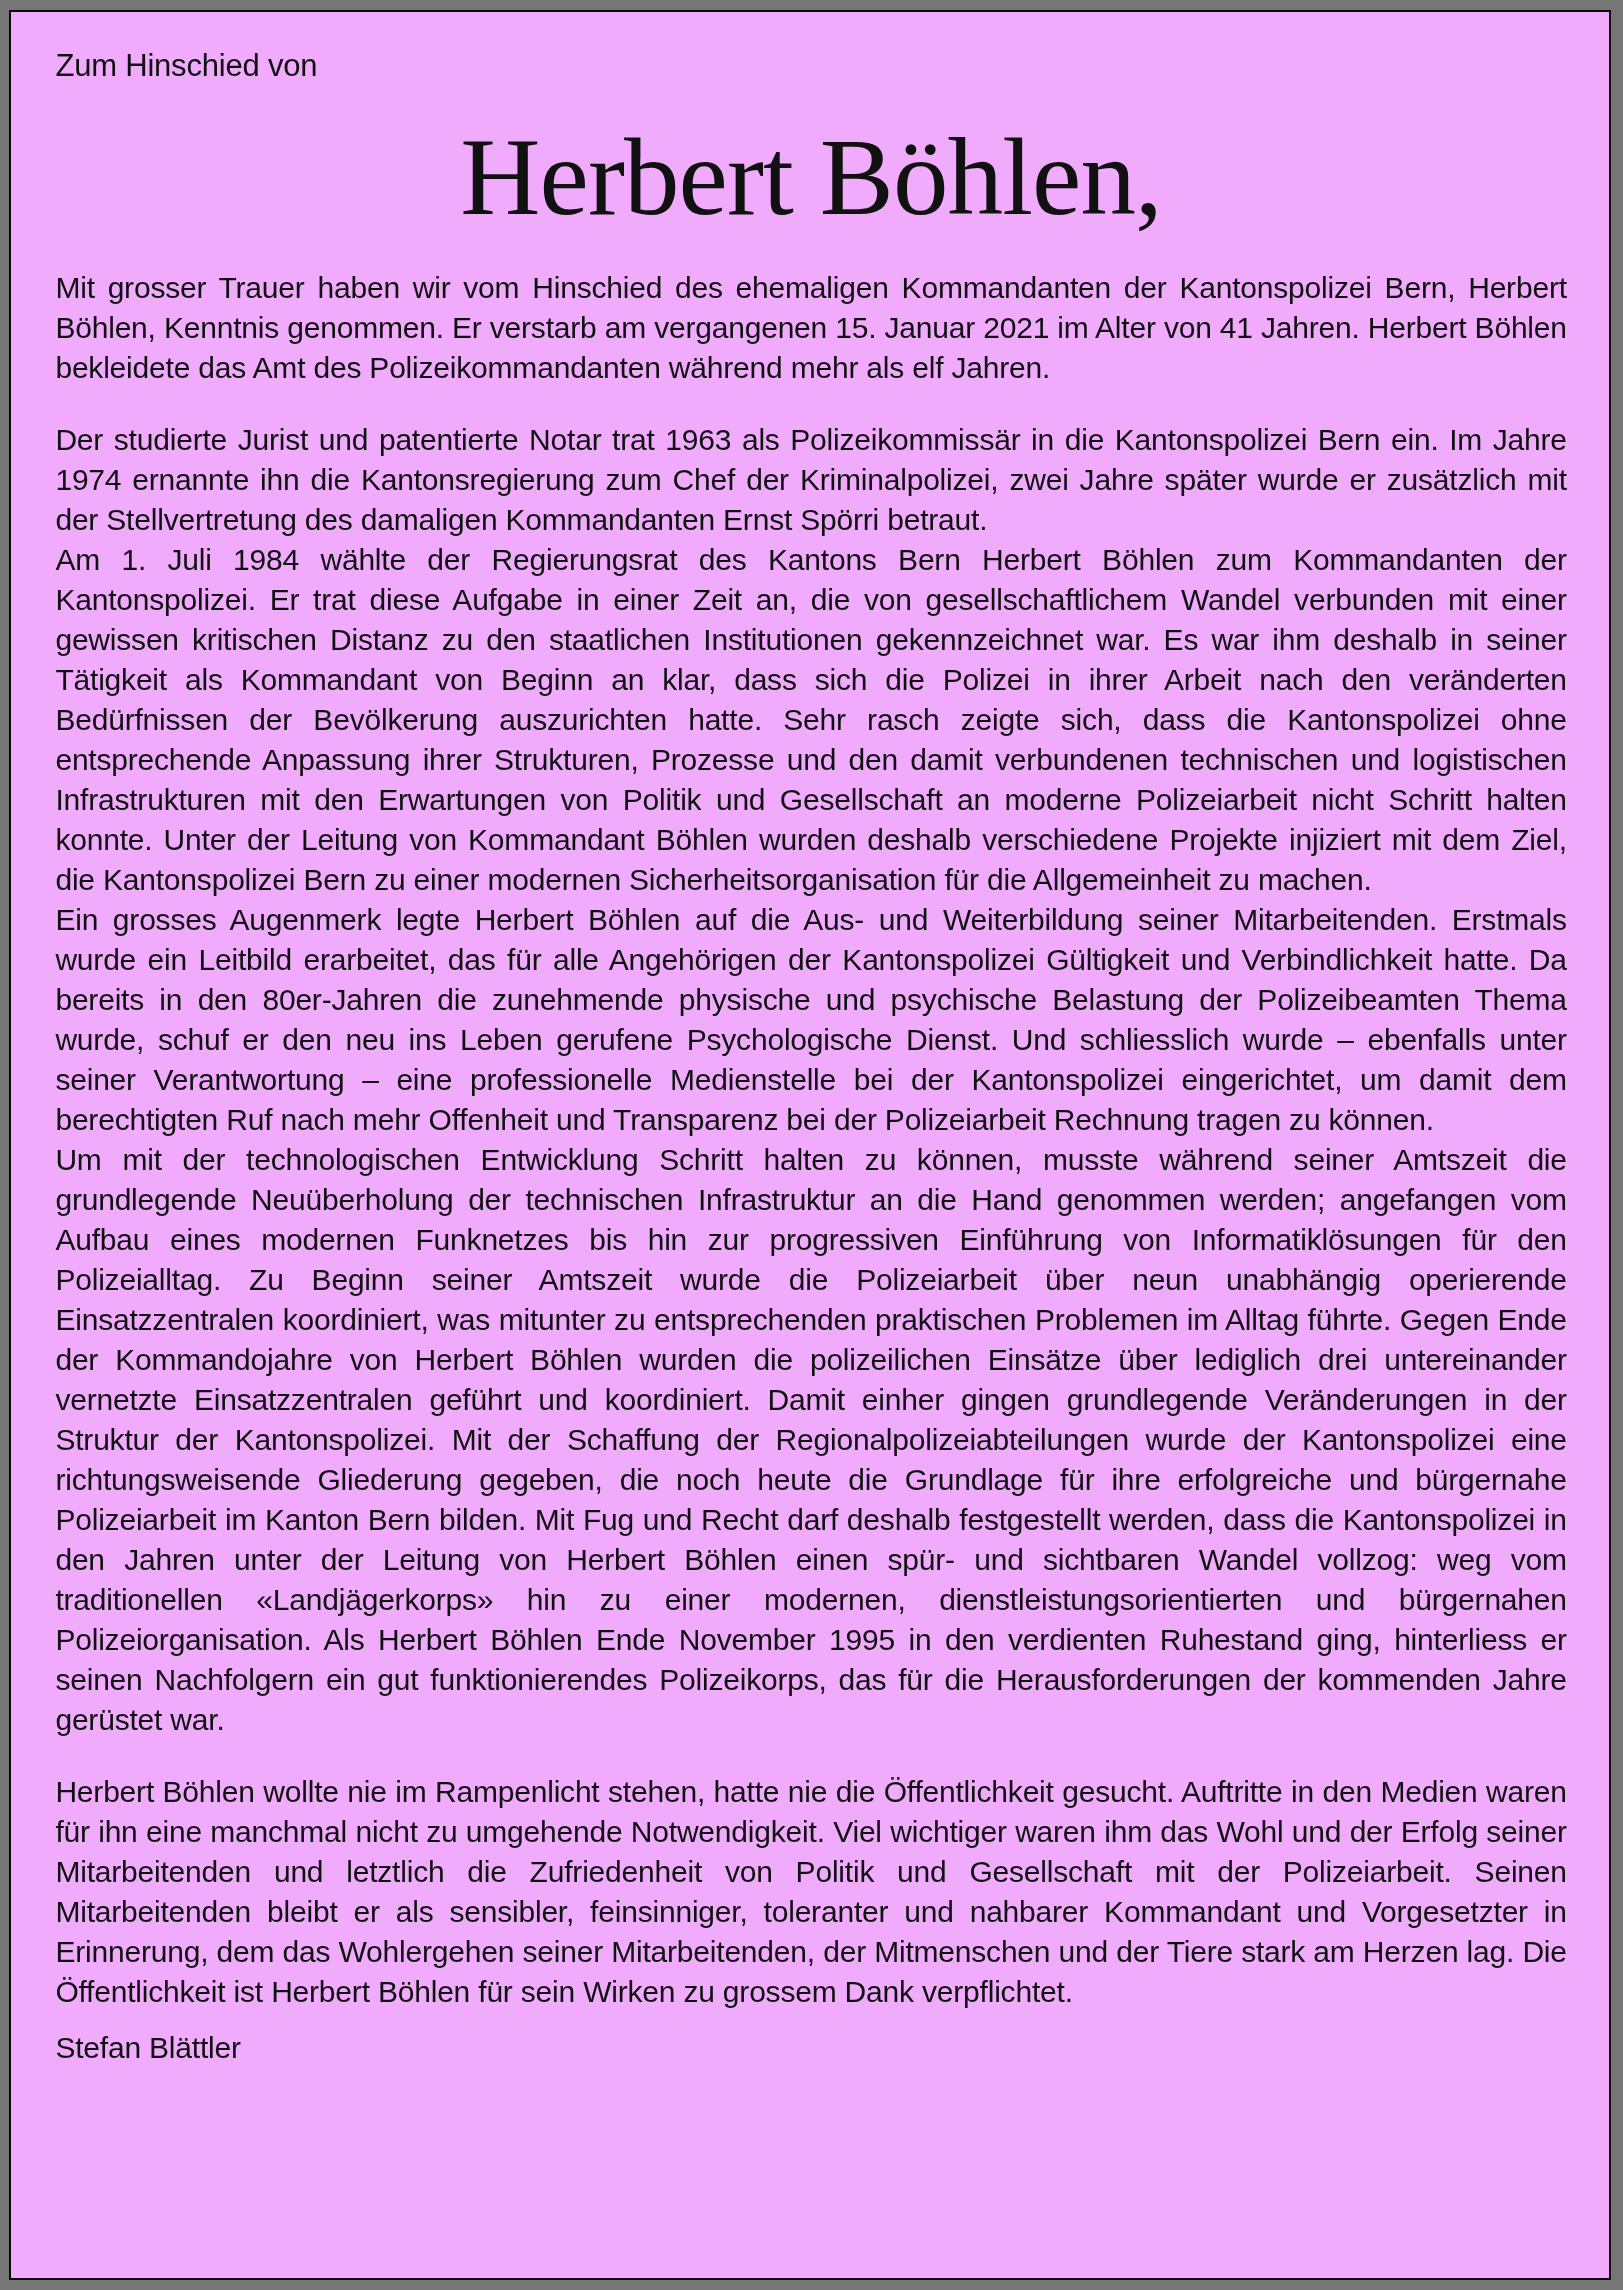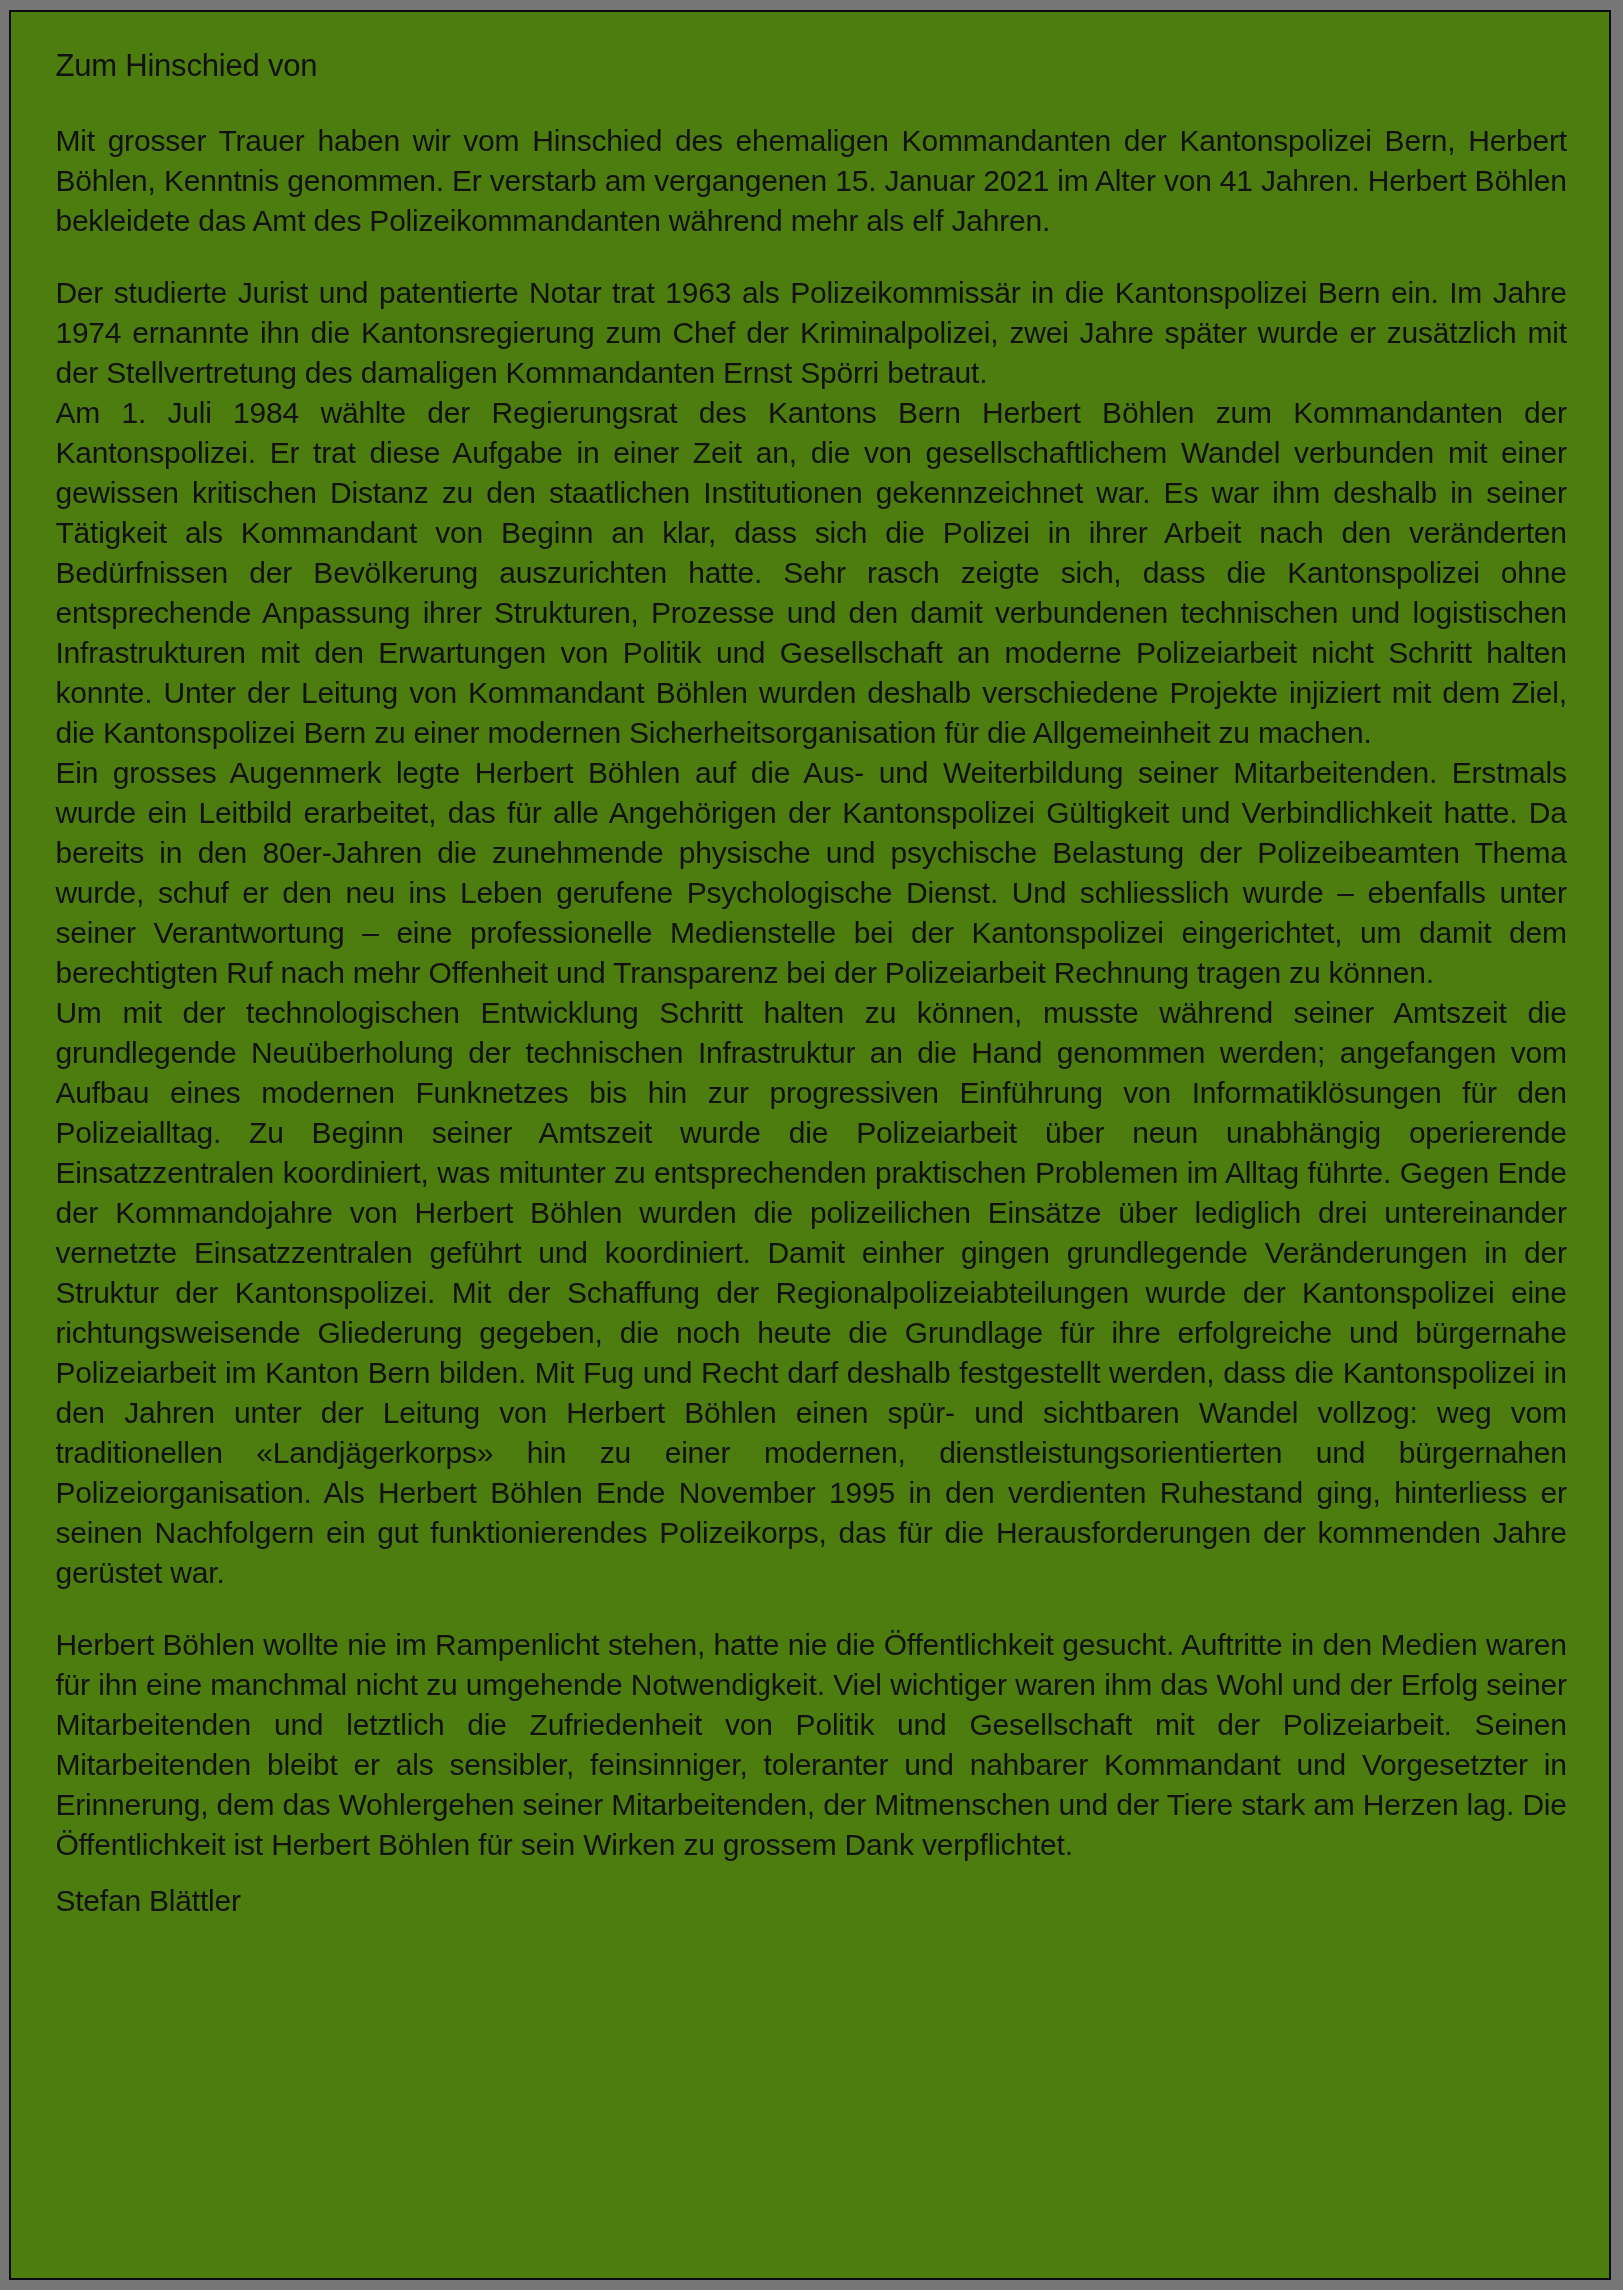--- a/index.html
+++ b/index.html
@@ -14,21 +14,21 @@
     overflow: hidden;
     font-family: "Liberation Sans", sans-serif;
     color: #111111;
   }
   .paper {
     position: absolute;
     top: 10.4px;
     left: 9.4px;
     right: 12.2px;
     bottom: 11.3px;
-    background: #4d7c0f;
+    background: #f0abfc;
     border: 2.8px solid #0b0b0b;
     box-sizing: border-box;
     padding: 34px 42px 0 44px;
   }
   .kicker {
     font-size: 31px;
     line-height: 40px;
     letter-spacing: -0.2px;
     white-space: nowrap;
   }
@@ -69,20 +69,21 @@
     line-height: 40px;
     letter-spacing: -0.2px;
   }
 </style>
 </head>
 <body>
 
 <div class="paper">
   <div class="kicker">Zum Hinschied von</div>
 
+  <h1 class="title">Herbert Böhlen,</h1>
 
 
   <p class="para first">Mit grosser Trauer haben wir vom Hinschied des ehemaligen Kommandanten der Kantonspolizei Bern, Herbert Böhlen, Kenntnis genommen. Er verstarb am vergangenen 15. Januar 2021 im Alter von 41 Jahren. Herbert Böhlen bekleidete das Amt des Polizeikommandanten während mehr als elf Jahren.</p>
 
   <p class="para gap">Der studierte Jurist und patentierte Notar trat 1963 als Polizeikommissär in die Kantonspolizei Bern ein. Im Jahre 1974 ernannte ihn die Kantonsregierung zum Chef der Kriminalpolizei, zwei Jahre später wurde er zusätzlich mit der Stellvertretung des damaligen Kommandanten Ernst Spörri betraut.</p>
 
   <p class="para">Am 1. Juli 1984 wählte der Regierungsrat des Kantons Bern Herbert Böhlen zum Kommandanten der Kantonspolizei. Er trat diese Aufgabe in einer Zeit an, die von gesellschaftlichem Wandel verbunden mit einer gewissen kritischen Distanz zu den staatlichen Institutionen gekennzeichnet war. Es war ihm deshalb in seiner Tätigkeit als Kommandant von Beginn an klar, dass sich die Polizei in ihrer Arbeit nach den veränderten Bedürfnissen der Bevölkerung auszurichten hatte. Sehr rasch zeigte sich, dass die Kantonspolizei ohne entsprechende Anpassung ihrer Strukturen, Prozesse und den damit verbundenen technischen und logistischen Infrastrukturen mit den Erwartungen von Politik und Gesellschaft an moderne Polizeiarbeit nicht Schritt halten konnte. Unter der Leitung von Kommandant Böhlen wurden deshalb verschiedene Projekte injiziert mit dem Ziel, die Kantonspolizei Bern zu einer modernen Sicherheitsorganisation für die Allgemeinheit zu machen.</p>
 
   <p class="para">Ein grosses Augenmerk legte Herbert Böhlen auf die Aus- und Weiterbildung seiner Mitarbeitenden. Erstmals wurde ein Leitbild erarbeitet, das für alle Angehörigen der Kantonspolizei Gültigkeit und Verbindlichkeit hatte. Da bereits in den 80er-Jahren die zunehmende physische und psychische Belastung der Polizeibeamten Thema wurde, schuf er den neu ins Leben gerufene Psychologische Dienst. Und schliesslich wurde – ebenfalls unter seiner Verantwortung – eine professionelle Medienstelle bei der Kantonspolizei eingerichtet, um damit dem berechtigten Ruf nach mehr Offenheit und Transparenz bei der Polizeiarbeit Rechnung tragen zu können.</p>
 

